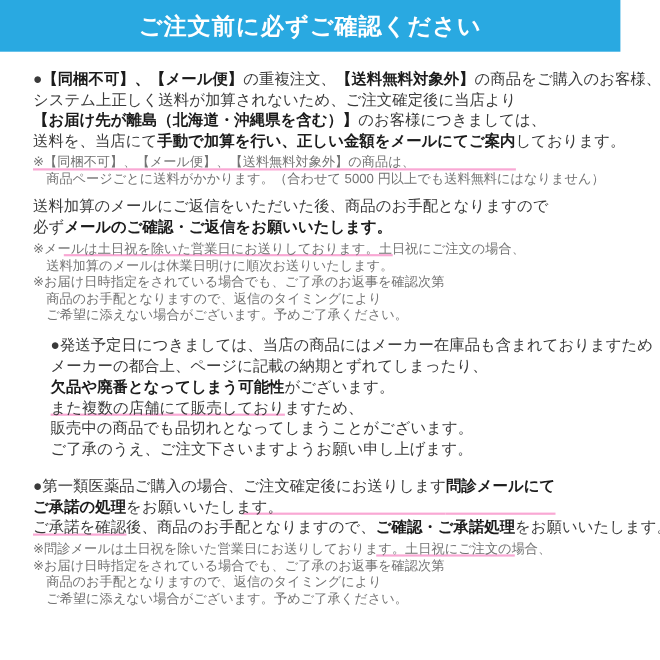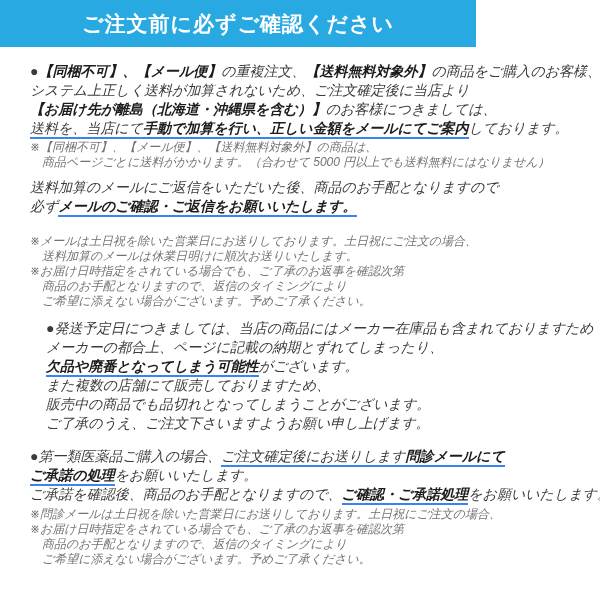--- a/index.html
+++ b/index.html
@@ -7,55 +7,54 @@
   .page {
     position: relative;
     width: 600px;
     height: 600px;
     background: #ffffff;
     overflow: hidden;
     font-family: "Liberation Sans", "DejaVu Sans", sans-serif;
     color: #3a3a3a;
   }
   .header {
-    width: 476px;
+    width: 564px;
     height: 47px;
     background: #29a9e1;
     display: flex;
     align-items: center;
     justify-content: center;
   }
   .header .title {
     color: #ffffff;
     font-size: 21px;
     font-weight: bold;
     letter-spacing: 1px;
   }
   .content {
     padding: 15px 4px 0 30px;
-    font-style: italic;
   }
   .sec { display: block; }
   .sec.main {
     font-size: 14px;
     line-height: 19px;
   }
   .sec.note {
     font-size: 12px;
     line-height: 15px;
     color: #737373;
   }
   .line { white-space: nowrap; }
   .line.ind { padding-left: 12px; }
   .b { font-weight: bold; color: #1c1c1c; }
-  .u { border-bottom: 2px solid #3b82f6; padding-bottom: 1px; }
+  .u { border-bottom: 2px solid #f9a8d4; padding-bottom: 17px; }
   
   .mt-note  { margin-top: 2px; }
   .mt-sec2  { margin-top: 8px; }
-  .mt-note2 { margin-top: 18px; }
+  .mt-note2 { margin-top: 3px; }
   .mt-sec3  { margin-top: 10px; margin-left: 16px; }
   .mt-note3 { margin-top: 3px; }
   .mt-sec4  { margin-top: 14px; }
   .mt-note4 { margin-top: 3px; }
 </style>
 </head>
 <body>
 
 <div class="page">
 

